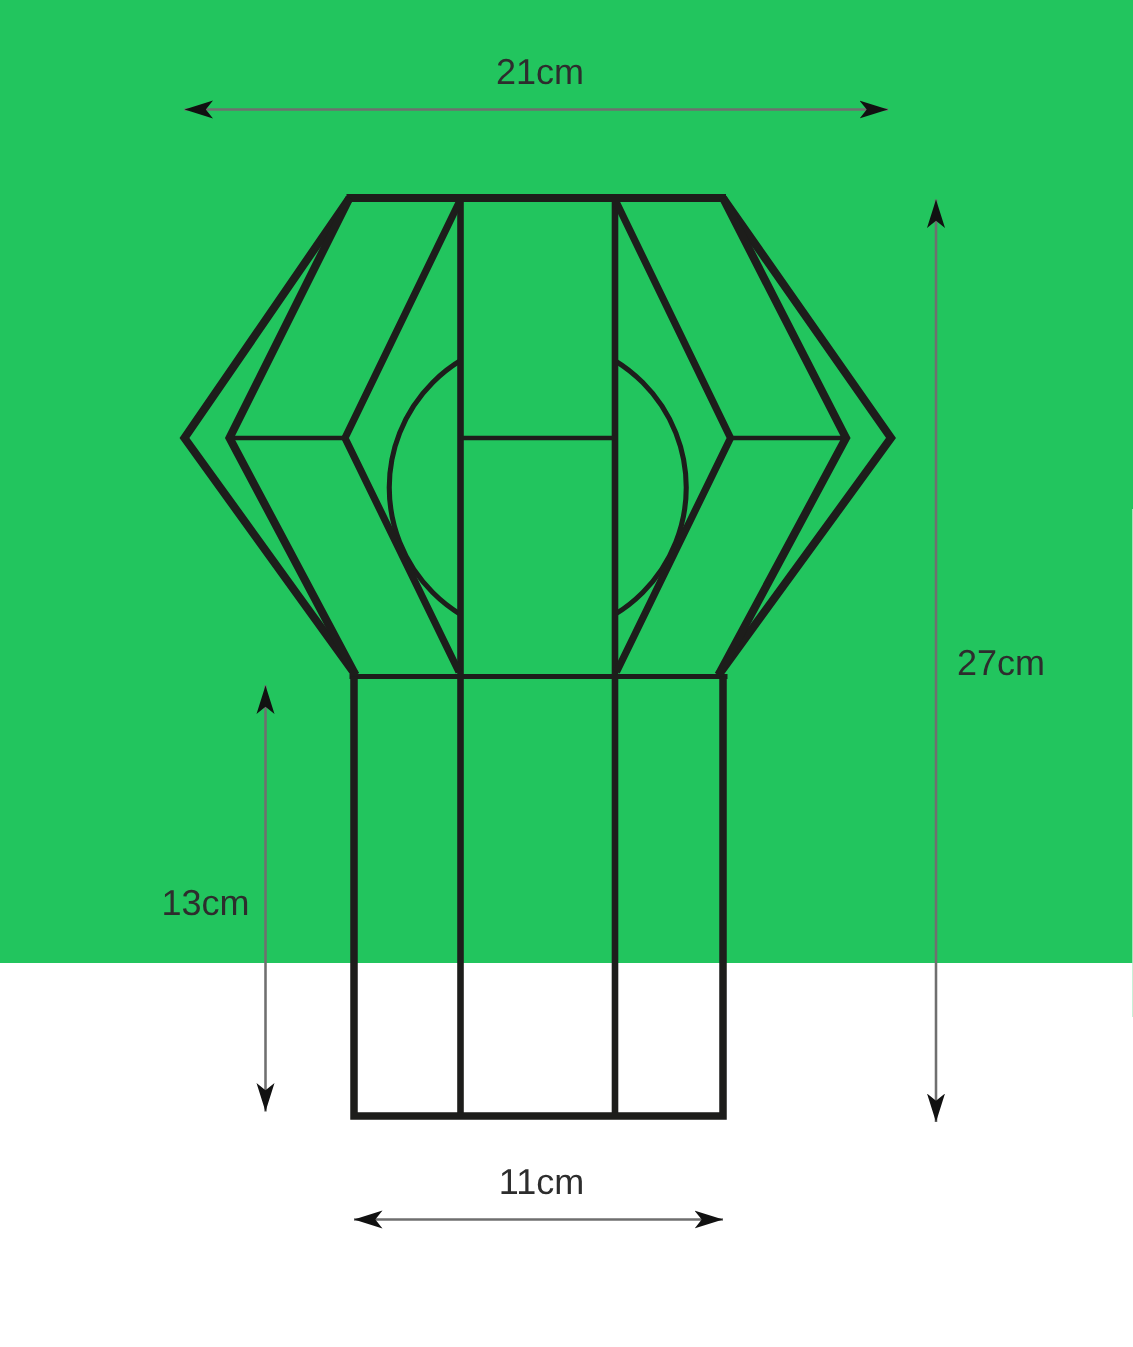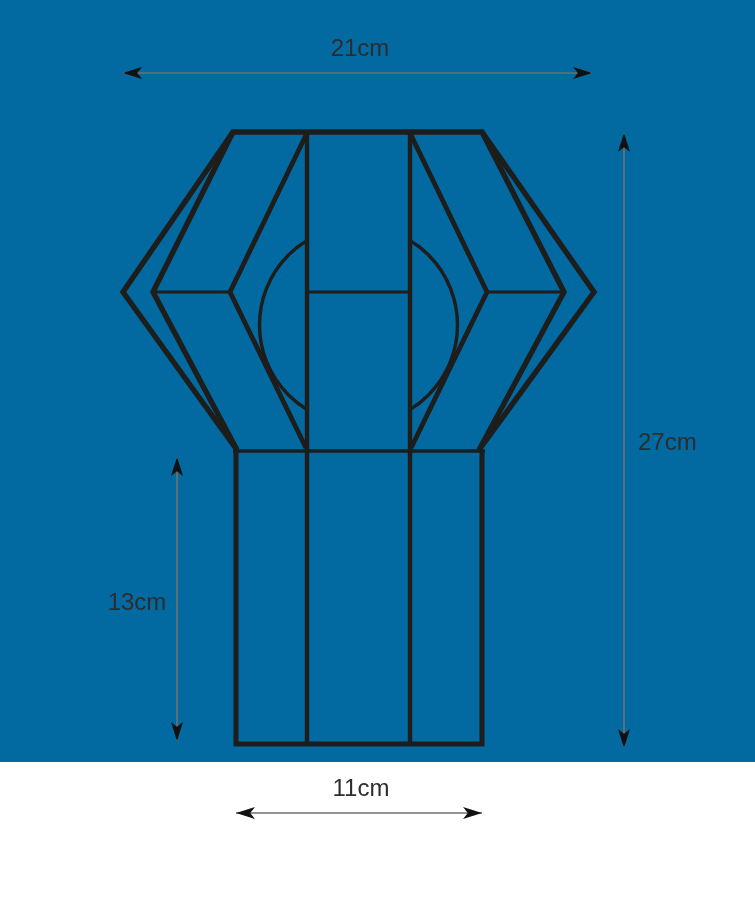--- a/index.html
+++ b/index.html
@@ -6,22 +6,22 @@
     margin: 0;
     padding: 0;
     background: #ffffff;
     width: 755px;
     height: 898px;
     overflow: hidden;
   }
   .stage {
     position: relative;
     width: 755px;
-    height: 762px;
-    background: #0369a1;
+    height: 642px;
+    background: #22c55e;
   }
   svg { display: block; }
   text {
     font-family: "Liberation Sans", "DejaVu Sans", sans-serif;
     font-size: 24px;
     font-weight: 400;
   }
 </style>
 </head>
 <body>

